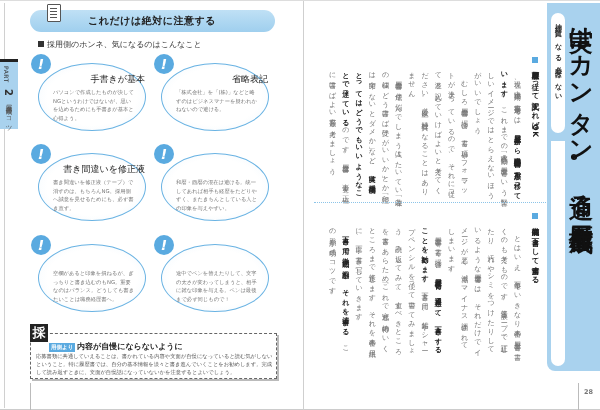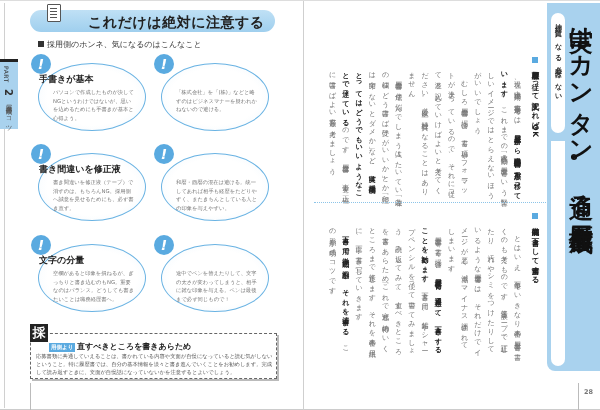--- a/index.html
+++ b/index.html
@@ -14,28 +14,28 @@
   .left-rule { position: absolute; left: 4px; top: 2px; width: 1px; height: 405px; background: #d0d0d0; }
 
   .part-tab { position: absolute; left: 0; top: 58px; width: 18px; height: 70px; background: #a9d2ee; border-top: 3px solid #222; }
   .part-tab .part-label { position: absolute; left: 3px; top: 4px; writing-mode: vertical-rl; font-size: 6px; color: #333; letter-spacing: 0.5px; }
   .part-tab .part-num { position: absolute; left: 3px; top: 27px; font-size: 10px; font-weight: bold; color: #333; writing-mode: vertical-rl; }
   .chapter-side { position: absolute; left: 4px; top: 98px; writing-mode: vertical-rl; font-size: 6.5px; color: #555; letter-spacing: 1px; }
 
   .head-bar { position: absolute; left: 30px; top: 9px; width: 245px; height: 22px; border-radius: 11px; background: linear-gradient(to bottom, #bfe0f5, #9fcfee); }
   .head-icon { position: absolute; left: 47px; top: 3px; width: 14px; height: 18px; background: #fff; border: 1.5px solid #555; border-radius: 1px; }
   .head-icon i { position: absolute; left: 2px; width: 7px; height: 1px; background: #555; }
-  .head-title { position: absolute; left: 88px; top: 13px; font-size: 14px; font-weight: bold; color: #222; letter-spacing: 0.5px; }
+  .head-title { position: absolute; left: 88px; top: 13px; font-size: 10px; font-weight: bold; color: #222; letter-spacing: 0.5px; }
 
   .sub-head { position: absolute; left: 38px; top: 38px; font-size: 8px; color: #333; }
   .sub-head .sq { display: inline-block; width: 6px; height: 6px; background: #333; margin-right: 3px; vertical-align: 0px; }
 
   .bubble { position: absolute; width: 108px; height: 68px; border: 1.3px solid #6ab3e3; border-radius: 50%; background: radial-gradient(ellipse at center, #ffffff 60%, #eef6fc 100%); }
   .bubble .ex { position: absolute; left: -8px; top: -10px; width: 20px; height: 20px; border-radius: 50%; background: #5aaae0; color: #fff; font-weight: bold; font-size: 14px; text-align: center; line-height: 20px; font-style: italic; }
-  .bubble .b-title { position: absolute; left: 0; top: 9px; width: 100%; text-align: left; font-size: 9px; font-weight: bold; color: #222; }
+  .bubble .b-title { position: absolute; left: 0; top: 9px; width: 100%; text-align: right; font-size: 9px; font-weight: normal; color: #222; }
   .bubble .b-text { position: absolute; left: 14px; top: 24px; width: 82px; font-size: 5.3px; line-height: 8.5px; color: #777; text-align: left; }
 
   .note-box { position: absolute; left: 30px; top: 332px; width: 247px; height: 46px; border: 1px dashed #666; box-shadow: 2px 2px 0 #bbb; background: #fff; }
   .note-kanji { position: absolute; left: 30px; top: 323px; width: 18px; height: 18px; background: #222; color: #fff; font-size: 13px; font-weight: bold; text-align: center; line-height: 18px; }
   .note-tag { position: absolute; left: 49px; top: 342px; background: #5aaae0; color: #fff; font-size: 5.5px; font-weight: bold; padding: 1px 2px; }
   .note-title { position: absolute; left: 77px; top: 340px; font-size: 8px; font-weight: bold; color: #222; }
   .note-body { position: absolute; left: 36px; top: 351px; width: 240px; font-size: 5.3px; line-height: 8px; color: #555; }
 
   .page-num-left { position: absolute; left: 20px; top: 387px; font-size: 6.5px; color: #777; margin-top: 28px; }
   .page-num-rule-l { position: absolute; left: 30px; top: 382px; width: 1px; height: 28px; background: #bbb; }
@@ -85,45 +85,45 @@
       <span class="sq"></span><span>採用側のホンネ、気になるのはこんなこと</span>
     </div>
 
     <div class="bubble" style="left:38px; top:62px;">
       <div class="ex">!</div>
       <div class="b-title">手書きが基本</div>
       <div class="b-text">パソコンで作成したものが決してNGというわけではないが、思いを込めるためにも手書きが基本と心得よう。</div>
     </div>
     <div class="bubble" style="left:161px; top:62px;">
       <div class="ex">!</div>
+      <div class="b-title">省略表記</div>
       <div class="b-text">「株式会社」を「(株)」などと略すのはビジネスマナーを疑われかねないので避ける。</div>
     </div>
     <div class="bubble" style="left:38px; top:152px;">
       <div class="ex">!</div>
       <div class="b-title">書き間違いを修正液</div>
       <div class="b-text">書き間違いを修正液（テープ）で消すのは、もちろんNG。採用側へ誠意を見せるためにも、必ず書き直す。</div>
     </div>
     <div class="bubble" style="left:161px; top:152px;">
       <div class="ex">!</div>
       <div class="b-text">和暦・西暦の混在は避ける。統一してあれば相手も経歴をたどりやすく、またきちんとしている人との印象を与えやすい。</div>
     </div>
     <div class="bubble" style="left:38px; top:243px;">
       <div class="ex">!</div>
-      <div class="b-title">文字の分量</div>
       <div class="b-text">空欄があると印象を損ねるが、ぎっちりと書き込むのもNG。重要なのはバランス。どうしても書きたいことは職務経歴書へ。</div>
     </div>
     <div class="bubble" style="left:161px; top:243px;">
       <div class="ex">!</div>
       <div class="b-text">途中でペンを替えたりして、文字の太さが変わってしまうと、相手に雑な印象を与える。ペンは最後まで必ず同じもので！</div>
     </div>
 
     <div class="note-box"></div>
     <div class="note-kanji">採</div>
     <div class="note-tag">用側より</div>
-    <div class="note-title">直すべきところを書きあらため</div>
+    <div class="note-title">内容が自慢にならないように</div>
     <div class="note-body">応募書類に共通していえることは、書かれている内容や文面が自慢になっていると読む気がしないということ。特に履歴書では、自分の基本情報を淡々と書き進んでいくことをお勧めします。完成して読み返すときに、文面が自慢話になっていないかを注意するとよいでしょう。</div>
 
     <div class="page-num-rule-l"></div>
     <div class="page-num-left">29</div>
   </div>
 
   <div class="gutter"></div>
 
   <div class="right-page">
     <div class="right-band"></div>

